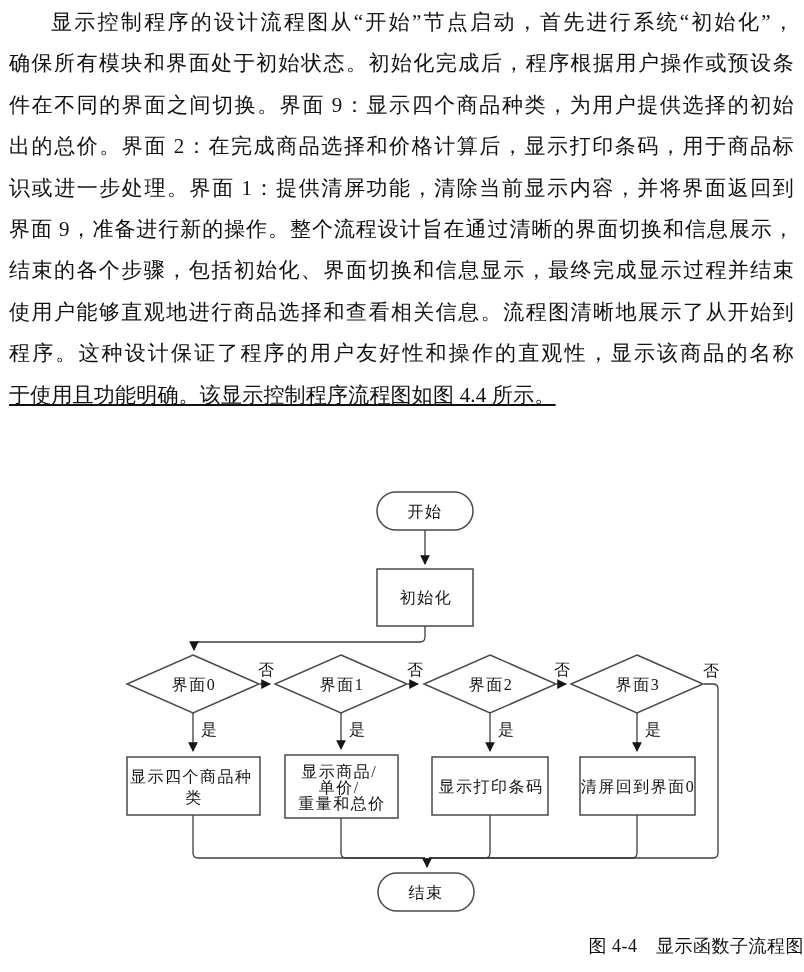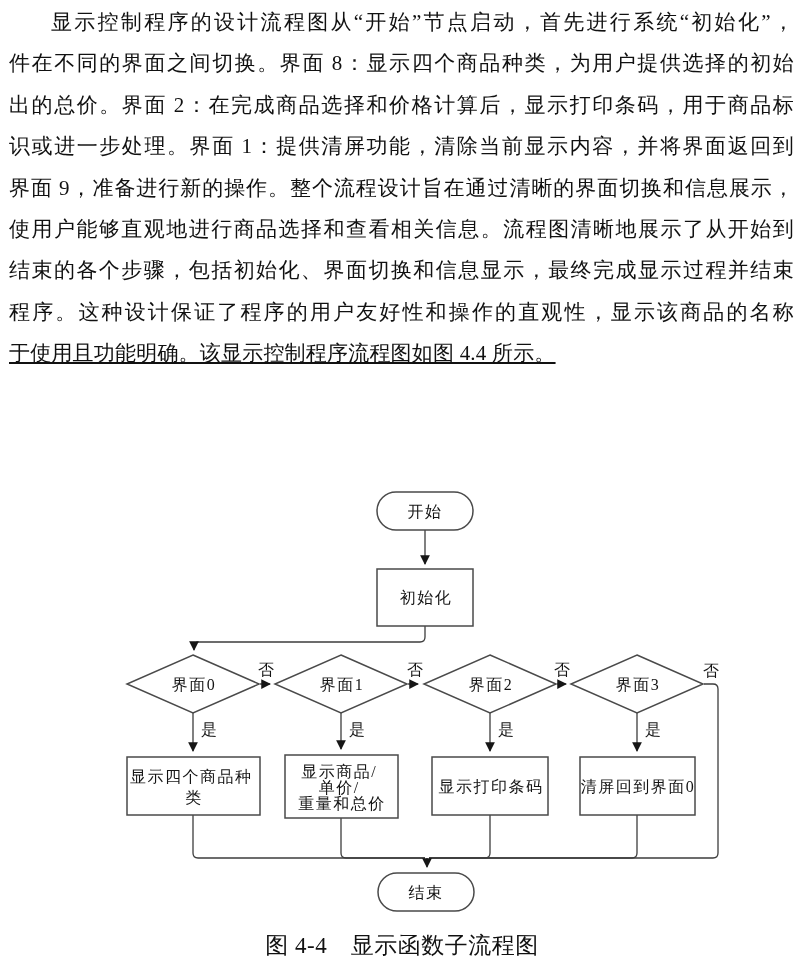--- a/index.html
+++ b/index.html
@@ -53,39 +53,40 @@
     font-size: 16px;
     fill: #141414;
     letter-spacing: 1.5px;
   }
   .flow-svg text.branch { letter-spacing: 0; }
   .caption {
     position: absolute;
     left: 0;
     right: 0;
     top: 931px;
-    text-align: center;
-    font-size: 23px;
+    text-align: right;
+    font-size: 18px;
     line-height: 30px;
     letter-spacing: 0.5px;
   }
 </style>
 </head>
 <body>
 
 <div class="page">
 
   <div class="para">
     <div class="para-line first">显示控制程序的设计流程图从“开始”节点启动，首先进行系统“初始化”，</div>
-    <div class="para-line">件在不同的界面之间切换。界面 8：显示四个商品种类，为用户提供选择的初始</div>
+    <div class="para-line">确保所有模块和界面处于初始状态。初始化完成后，程序根据用户操作或预设条</div>
+    <div class="para-line">件在不同的界面之间切换。界面 9：显示四个商品种类，为用户提供选择的初始</div>
     <div class="para-line">出的总价。界面 2：在完成商品选择和价格计算后，显示打印条码，用于商品标</div>
     <div class="para-line">识或进一步处理。界面 1：提供清屏功能，清除当前显示内容，并将界面返回到</div>
     <div class="para-line">界面 9，准备进行新的操作。整个流程设计旨在通过清晰的界面切换和信息展示，</div>
+    <div class="para-line">结束的各个步骤，包括初始化、界面切换和信息显示，最终完成显示过程并结束</div>
     <div class="para-line">使用户能够直观地进行商品选择和查看相关信息。流程图清晰地展示了从开始到</div>
-    <div class="para-line">结束的各个步骤，包括初始化、界面切换和信息显示，最终完成显示过程并结束</div>
     <div class="para-line">程序。这种设计保证了程序的用户友好性和操作的直观性，显示该商品的名称</div>
     <div class="para-line last">于使用且功能明确。该显示控制程序流程图如图 4.4 所示。</div>
   </div>
 
   <svg class="flow-svg" viewBox="0 0 804 445" xmlns="http://www.w3.org/2000/svg">
     <defs>
       <marker id="arrow" viewBox="0 0 10 10" refX="9" refY="5" markerWidth="7.5" markerHeight="7.5" orient="auto-start-reverse">
         <path d="M0,0 L10,5 L0,10 z" fill="#161616"></path>
       </marker>
     </defs>

